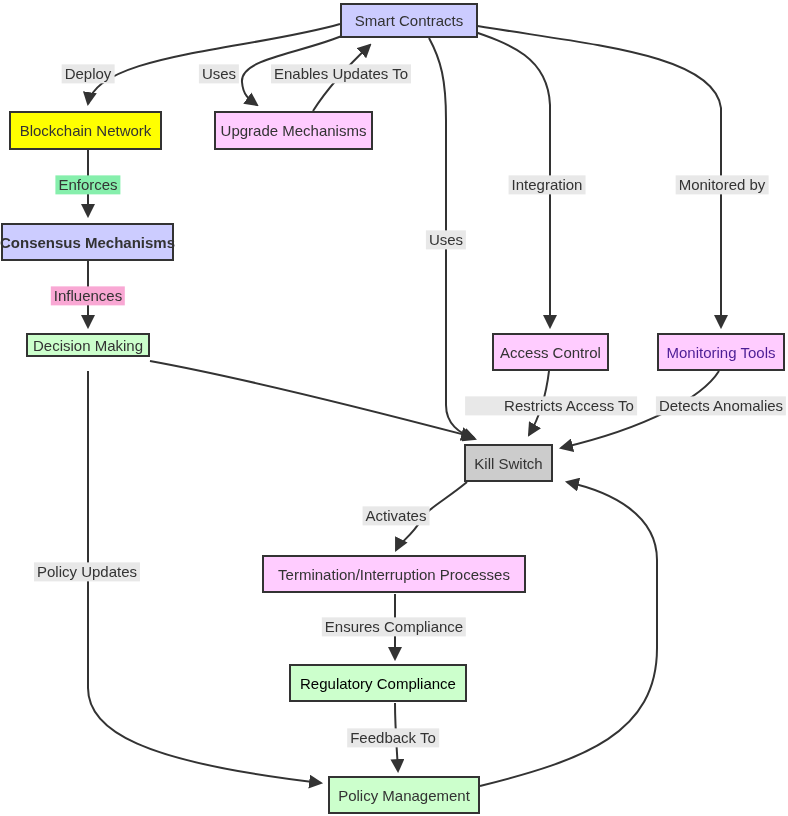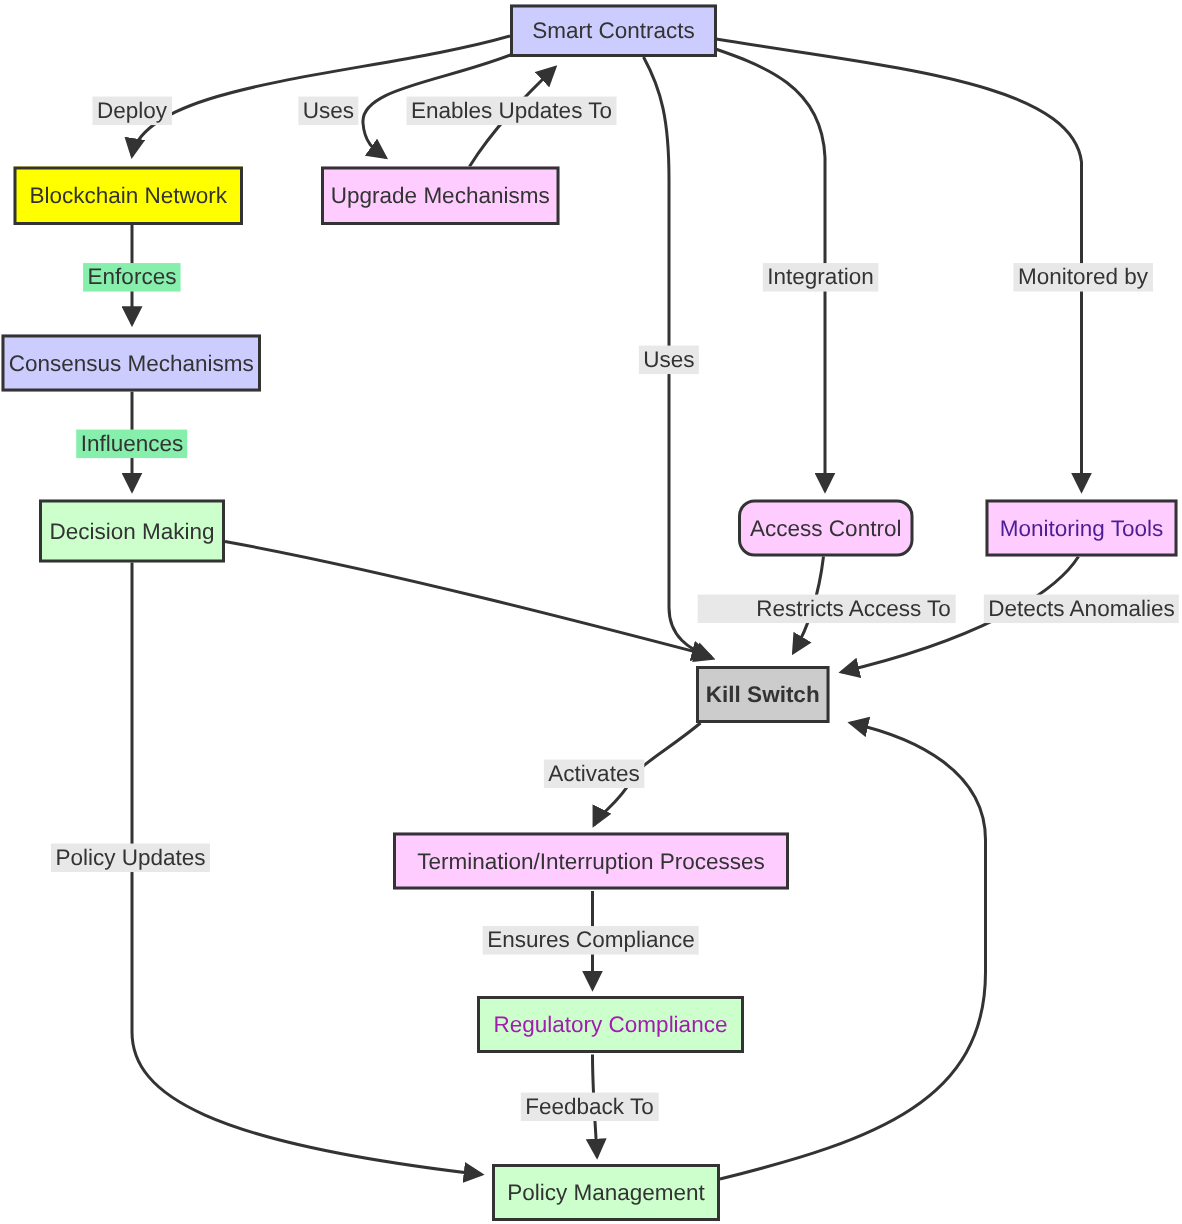--- a/index.html
+++ b/index.html
@@ -46,34 +46,34 @@
       <path d="M467,482 C444,501 428,508 421,520 C412,536 400,542 396,550" fill="none" stroke="#333333" stroke-width="2" marker-end="url(#arrowhead)"></path>
       <path d="M395,594 L395,659" fill="none" stroke="#333333" stroke-width="2" marker-end="url(#arrowhead)"></path>
       <path d="M395,703 C395,728 397,750 398,771" fill="none" stroke="#333333" stroke-width="2" marker-end="url(#arrowhead)"></path>
       <path d="M88,371 L88,688 C88,730 140,762 321,783" fill="none" stroke="#333333" stroke-width="2" marker-end="url(#arrowhead)"></path>
       <path d="M480,786 C585,760 657,733 657,648 L657,560 C657,515 612,492 567,482" fill="none" stroke="#333333" stroke-width="2" marker-end="url(#arrowhead)"></path>
     </svg>
     <div class="edge-label" style="left: 88px; top: 74px; background: rgb(232, 232, 232); color: rgb(51, 51, 51);">Deploy</div>
     <div class="edge-label" style="left: 219px; top: 74px; background: rgb(232, 232, 232); color: rgb(51, 51, 51);">Uses</div>
     <div class="edge-label" style="left: 341px; top: 74px; background: rgb(232, 232, 232); color: rgb(51, 51, 51);">Enables Updates To</div>
     <div class="edge-label" style="left: 88px; top: 185px; background: #86efac; color: rgb(51, 51, 51);">Enforces</div>
-    <div class="edge-label" style="left: 88px; top: 296px; background: #86efac; color: rgb(51, 51, 51);">Influences</div>
+    <div class="edge-label" style="left: 88px; top: 296px; background: #f9a8d4; color: rgb(51, 51, 51);">Influences</div>
     <div class="edge-label" style="left: 446px; top: 240px; background: rgb(232, 232, 232); color: rgb(51, 51, 51);">Uses</div>
     <div class="edge-label" style="left: 547px; top: 185px; background: rgb(232, 232, 232); color: rgb(51, 51, 51);">Integration</div>
     <div class="edge-label" style="left: 722px; top: 185px; background: rgb(232, 232, 232); color: rgb(51, 51, 51);">Monitored by</div>
     <div class="edge-label" style="left: 551px; top: 406px; background: rgb(232, 232, 232); color: rgb(51, 51, 51); padding-left: 39px;">Restricts Access To</div>
     <div class="edge-label" style="left: 721px; top: 406px; background: rgb(232, 232, 232); color: rgb(51, 51, 51);">Detects Anomalies</div>
     <div class="edge-label" style="left: 396px; top: 516px; background: rgb(232, 232, 232); color: rgb(51, 51, 51);">Activates</div>
     <div class="edge-label" style="left: 394px; top: 627px; background: rgb(232, 232, 232); color: rgb(51, 51, 51);">Ensures Compliance</div>
     <div class="edge-label" style="left: 393px; top: 738px; background: rgb(232, 232, 232); color: rgb(51, 51, 51);">Feedback To</div>
     <div class="edge-label" style="left: 87px; top: 572px; background: rgb(232, 232, 232); color: rgb(51, 51, 51);">Policy Updates</div>
     <div class="node" style="left: 340px; top: 3px; width: 138px; height: 35px; background: rgb(204, 204, 255); color: rgb(51, 51, 51);">Smart Contracts</div>
     <div class="node" style="left: 9px; top: 111px; width: 153px; height: 39px; background: rgb(255, 255, 0); color: rgb(51, 51, 51);">Blockchain Network</div>
     <div class="node" style="left: 214px; top: 111px; width: 159px; height: 39px; background: rgb(255, 204, 255); color: rgb(51, 51, 51);">Upgrade Mechanisms</div>
-    <div class="node" style="left: 1px; top: 223px; width: 173px; height: 38px; background: rgb(204, 204, 255); color: rgb(51, 51, 51);">Consensus Mechanisms</div>
-    <div class="node" style="left: 26px; top: 333px; width: 124px; height: 42px; background: rgb(204, 255, 204); color: rgb(51, 51, 51);">Decision Making</div>
-    <div class="node" style="left: 492px; top: 333px; width: 117px; height: 38px; background: rgb(255, 204, 255); color: rgb(51, 51, 51); border-radius: 11px;">Access Control</div>
+    <div class="node" style="left: 1px; top: 223px; width: 173px; height: 38px; background: rgb(204, 204, 255); color: rgb(51, 51, 51); font-weight: bold;">Consensus Mechanisms</div>
+    <div class="node" style="left: 26px; top: 333px; width: 124px; height: 24px; background: rgb(204, 255, 204); color: rgb(51, 51, 51);">Decision Making</div>
+    <div class="node" style="left: 492px; top: 333px; width: 117px; height: 38px; background: rgb(255, 204, 255); color: rgb(51, 51, 51);">Access Control</div>
     <div class="node" style="left: 657px; top: 333px; width: 128px; height: 38px; background: rgb(255, 204, 255); color: #4c1d95;">Monitoring Tools</div>
-    <div class="node" style="left: 464px; top: 444px; width: 89px; height: 38px; background: rgb(204, 204, 204); color: rgb(51, 51, 51); font-weight: bold;">Kill Switch</div>
+    <div class="node" style="left: 464px; top: 444px; width: 89px; height: 38px; background: rgb(204, 204, 204); color: rgb(51, 51, 51);">Kill Switch</div>
     <div class="node" style="left: 262px; top: 555px; width: 264px; height: 38px; background: rgb(255, 204, 255); color: rgb(51, 51, 51);">Termination/Interruption Processes</div>
-    <div class="node" style="left: 318px; top: 664px; width: 178px; height: 38px; background: rgb(204, 255, 204); color: #a21caf;">Regulatory Compliance</div>
+    <div class="node" style="left: 289px; top: 664px; width: 178px; height: 38px; background: rgb(204, 255, 204); color: #000000;">Regulatory Compliance</div>
     <div class="node" style="left: 328px; top: 776px; width: 152px; height: 38px; background: rgb(204, 255, 204); color: rgb(51, 51, 51);">Policy Management</div>
   </div>
 
 </body></html>

